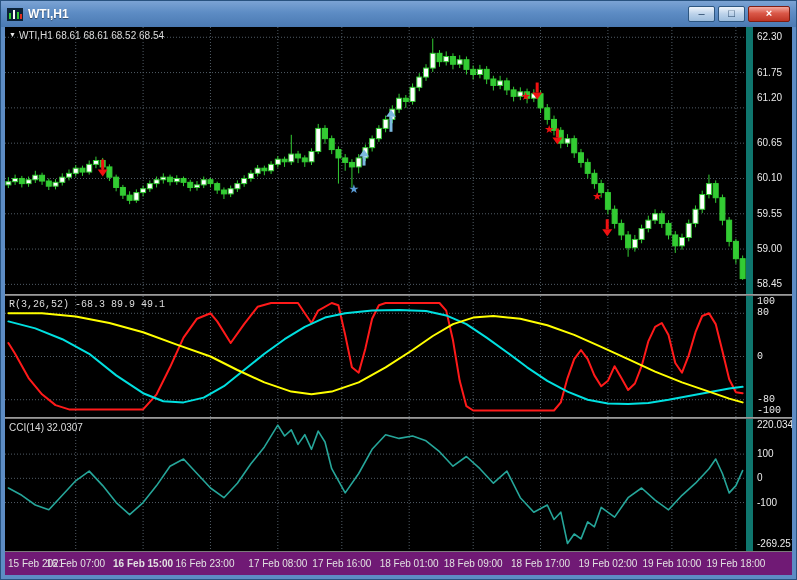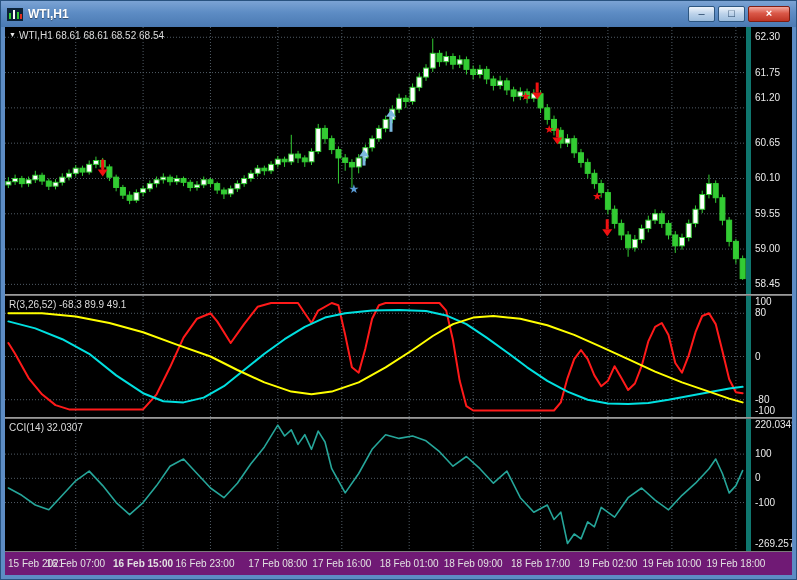--- a/index.html
+++ b/index.html
@@ -13,25 +13,25 @@
            text-shadow:0 1px 1px rgba(0,0,0,.45); }
   .winbtn { width:27px; height:16px; margin-left:3px; border:1px solid #2d5680; border-radius:2px;
             background:linear-gradient(#eef4fb,#bcd2ea 50%,#9dbddd); color:#1b3a5c;
             font-size:11px; line-height:13px; text-align:center; cursor:default; }
   .winbtn.close { width:42px; background:linear-gradient(#f4a79d,#da5848 45%,#bf3424); color:#fff;
                   border-color:#7e1d12; font-weight:bold; }
   .chart-area { flex:1; margin:0 4px 4px 4px; background:#000; display:flex; flex-direction:column;
                 position:relative; overflow:hidden; }
   .pane { position:relative; display:flex; overflow:hidden; }
   .pane-price { flex:1 1 auto; }
-  .pane-r { flex:0 0 121px; }
+  .pane-r { flex:0 0 121px;font-family:Liberation Mono, monospace; }
   .pane-cci { flex:0 0 132px; }
   .plot { position:relative; flex:1; overflow:hidden; }
   .plot svg { position:absolute; top:0; left:0; display:block; }
-  .scale { flex:0 0 46px; border-left:5px solid #0f766e; position:relative; color:#eaeaea;
+  .scale { flex:0 0 46px; border-left:7px solid #0f766e; position:relative; color:#eaeaea;
            font-size:10px; background:#000; }
   .scale .tick { position:absolute; left:4px; white-space:nowrap; }
   .pane-sep { flex:0 0 2px; height:2px; background:#7a7a7a; border-top:1px solid #9a9a9a; }
   .info-label { position:absolute; top:3px; left:4px; z-index:5; color:#dcdcdc; font-size:10px;
                 white-space:nowrap; }
   .info-label .tri { font-size:7px; color:#e8e8e8; margin-right:3px; vertical-align:2px; }
   .time-axis { flex:0 0 24px; position:relative; background:#701a75; color:#e2e2e2; font-size:10px;
                border-top:1px solid #7a7a7a; }
   .time-axis .tlabel { position:absolute; top:6px; width:70px; white-space:nowrap; }
 </style>

